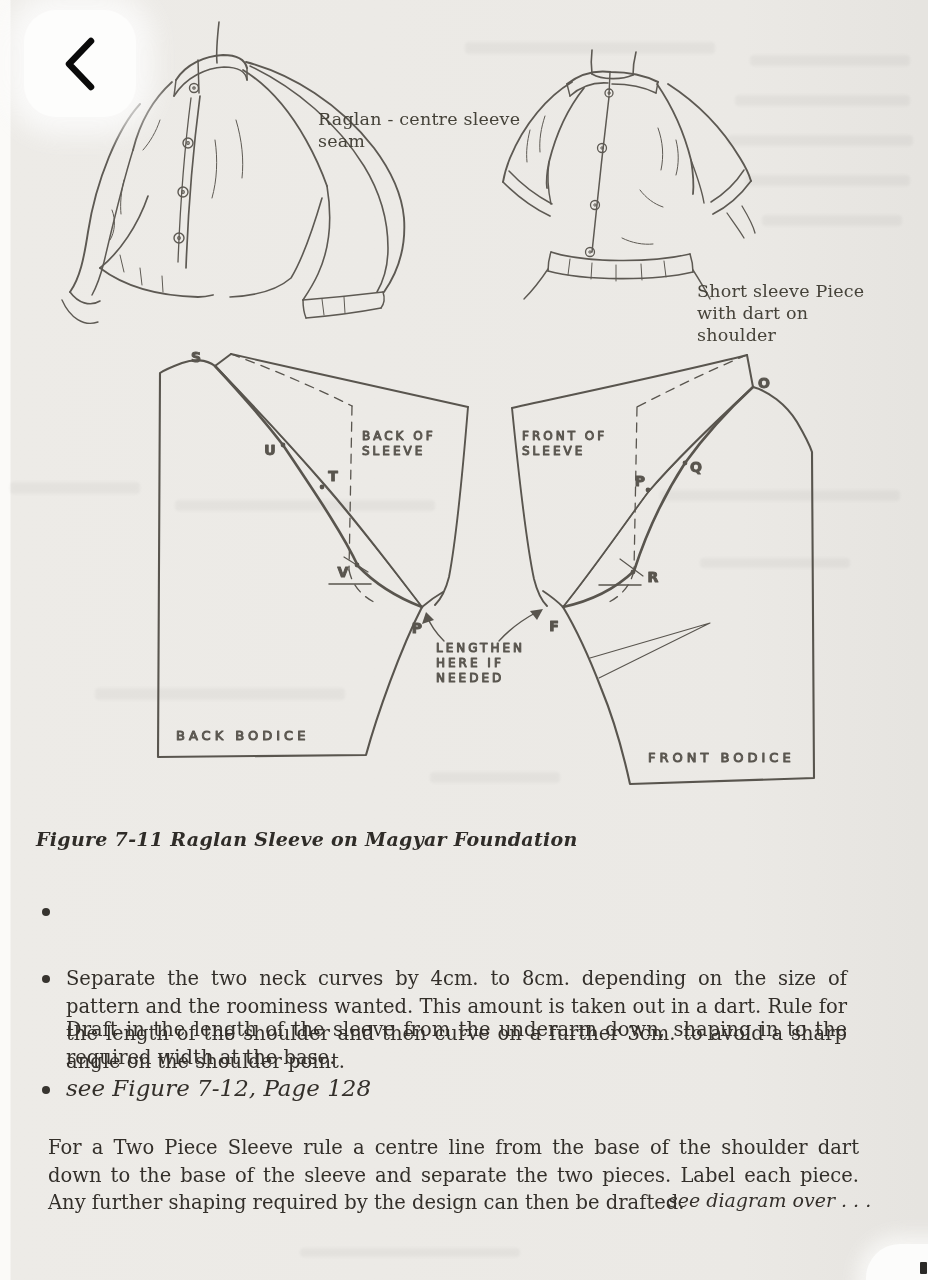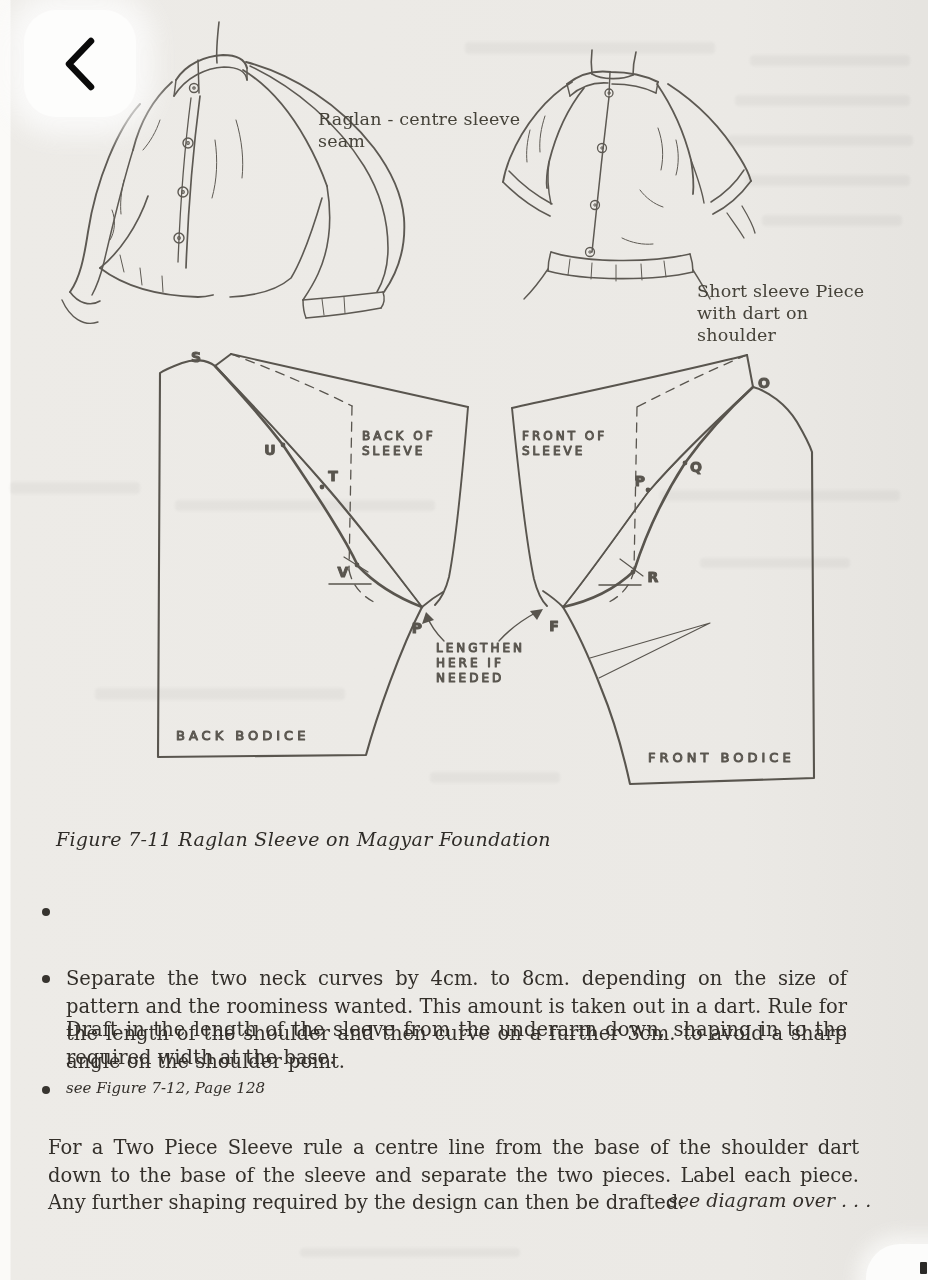--- a/index.html
+++ b/index.html
@@ -9,21 +9,21 @@
   .abs{position:absolute;}
   
   .back-btn{left:24px;top:10px;width:112px;height:107px;background:#fdfdfc;border-radius:32px;
             box-shadow:0 0 26px 18px rgba(252,252,251,.85);display:flex;align-items:center;justify-content:center;cursor:pointer;}
   
   .corner-btn{left:866px;top:1244px;width:120px;height:90px;background:#fcfcfb;border-radius:34px;
               box-shadow:0 0 18px 10px rgba(252,252,251,.7);}
   .corner-mark{left:920px;top:1262px;width:7px;height:12px;background:#2b2a28;border-radius:1px;}
   
   .ill-label{font-size:17.5px;line-height:22px;color:#454239;letter-spacing:.2px;margin-top:44px;}
-  .caption{left:36px;top:828px;font-size:19px;font-style:italic;font-weight:400;color:#2f2c28;letter-spacing:.3px;margin-left:20px;}
+  .caption{left:36px;top:828px;font-size:19px;font-style:italic;font-weight:700;color:#2f2c28;letter-spacing:.3px;}
   .bullet-dot{width:8px;height:8px;border-radius:50%;background:#37342f;}
   .body-text{width:781px;font-size:19.5px;line-height:27.5px;text-align:justify;color:#332f2a;}
   .note-it{font-style:italic;}
   .closing-note{font-style:italic;font-size:19px;color:#332f2a;}
   
   .ghost{background:#50504e;opacity:.05;border-radius:4px;filter:blur(1.5px);}
   svg text{font-family:"DejaVu Sans","Liberation Sans",sans-serif;}
   .hand{font-size:12px;letter-spacing:3px;fill:#57524a;font-weight:500;}
   .hand-big{font-size:13px;letter-spacing:4px;fill:#524d45;font-weight:500;}
   .pt{font-size:14px;font-weight:600;fill:#46423b;letter-spacing:0;}
@@ -225,21 +225,21 @@
     <div>shoulder</div>
   </div>
 
   <div class="abs caption">Figure 7-11  Raglan Sleeve on Magyar Foundation</div>
 
   <div class="abs bullet-dot" style="left:42px;top:908px"></div>
 
   <div class="abs bullet-dot" style="left:42px;top:975px"></div>
   <div class="abs body-text" style="left:66px;top:965px">
     <span>Separate the two neck curves by 4cm. to 8cm. depending on the size of pattern and the roominess wanted.  This amount is taken out in a dart. Rule for the length of the shoulder and then curve on a further 3cm. to avoid a sharp angle on the shoulder point.</span>
-    <div class="note-it" style="font-size:15px">see Figure 7-12, Page 128</div>
+    <div class="note-it" style="font-size:23px">see Figure 7-12, Page 128</div>
   </div>
 
   <div class="abs bullet-dot" style="left:42px;top:1086px"></div>
   <div class="abs body-text" style="left:66px;top:1016px">
     <span>Draft in the length of the sleeve from the underarm down, shaping in to the required width at the base.</span>
   </div>
 
   <div class="abs body-text" style="left:48px;top:1134px;width:811px">
     <span>For a Two Piece Sleeve rule a centre line from the base of the shoulder dart down to the base of the sleeve and separate the two pieces.  Label each piece.  Any further shaping required by the design can then be drafted.</span>
   </div>

